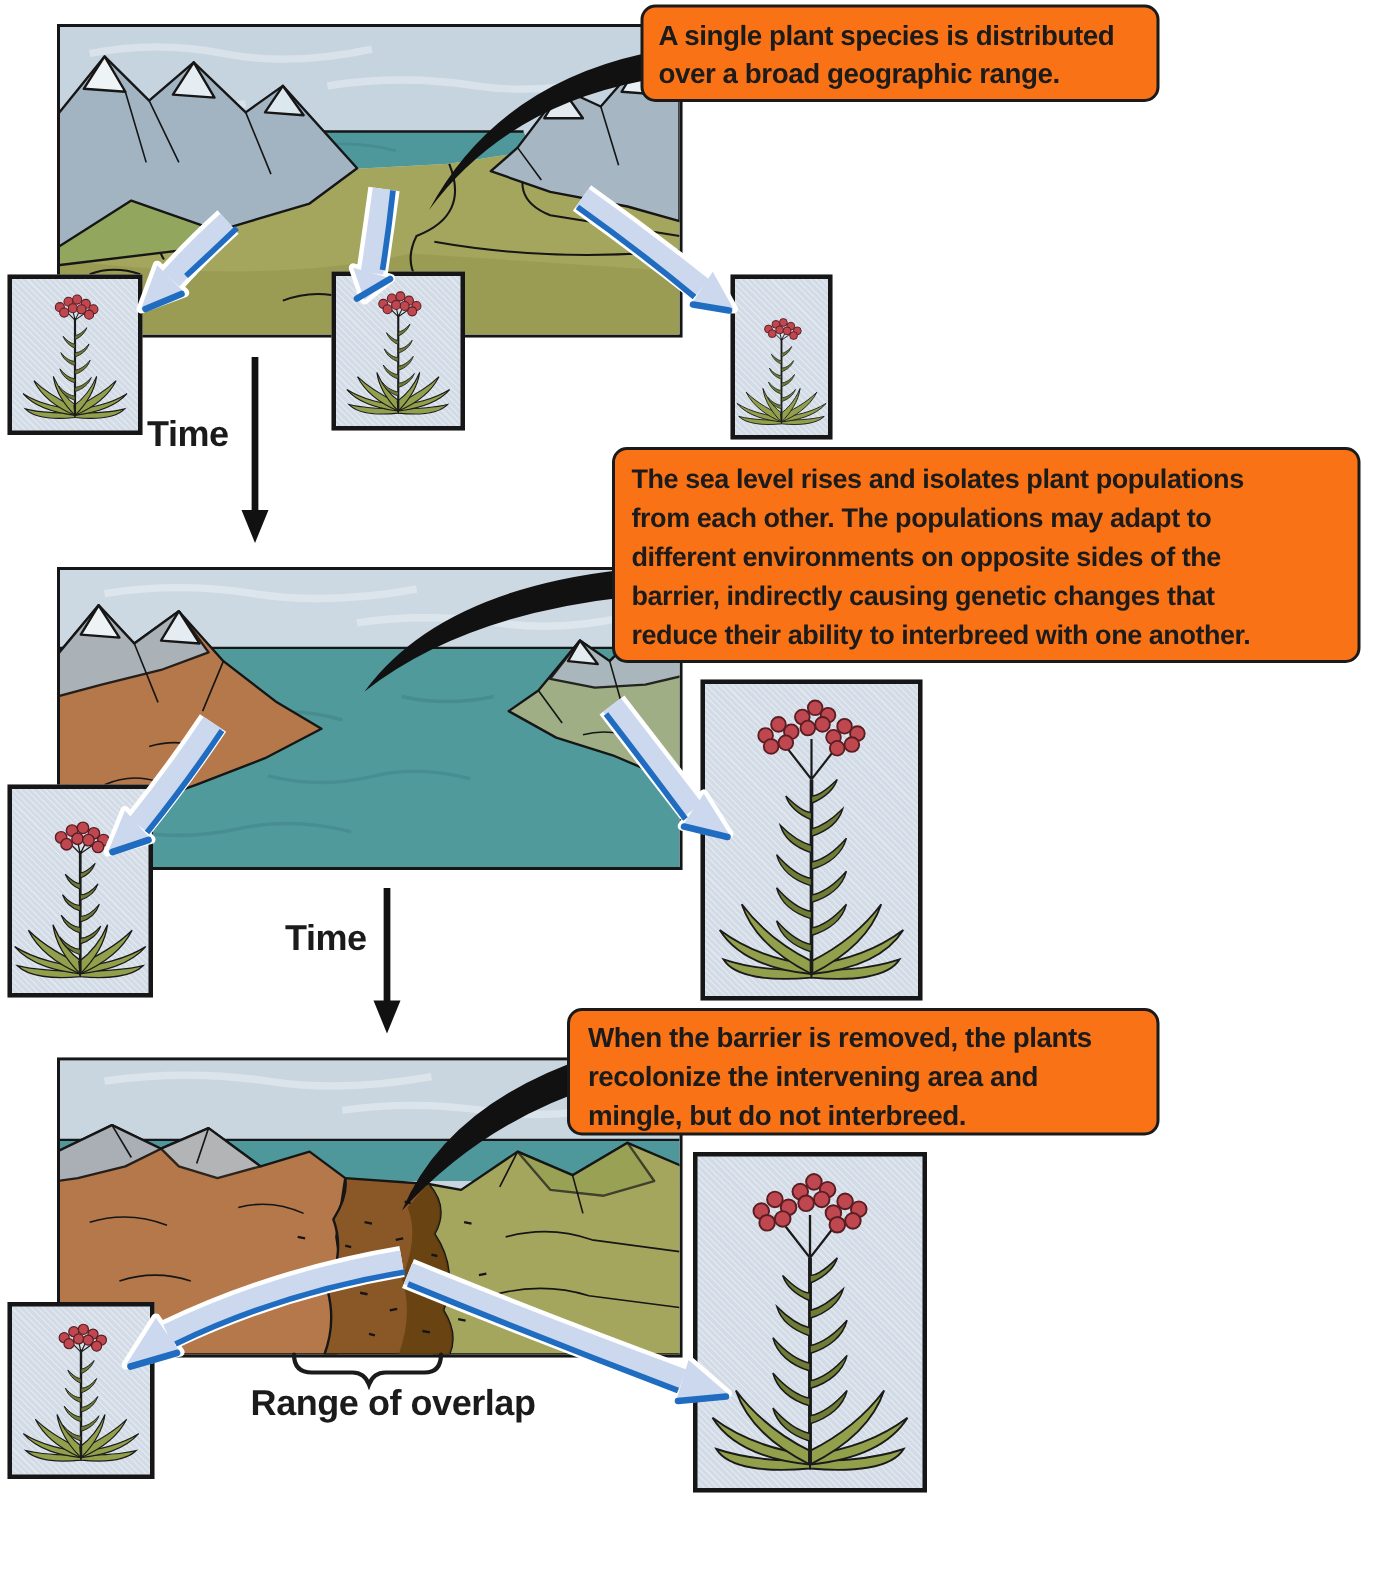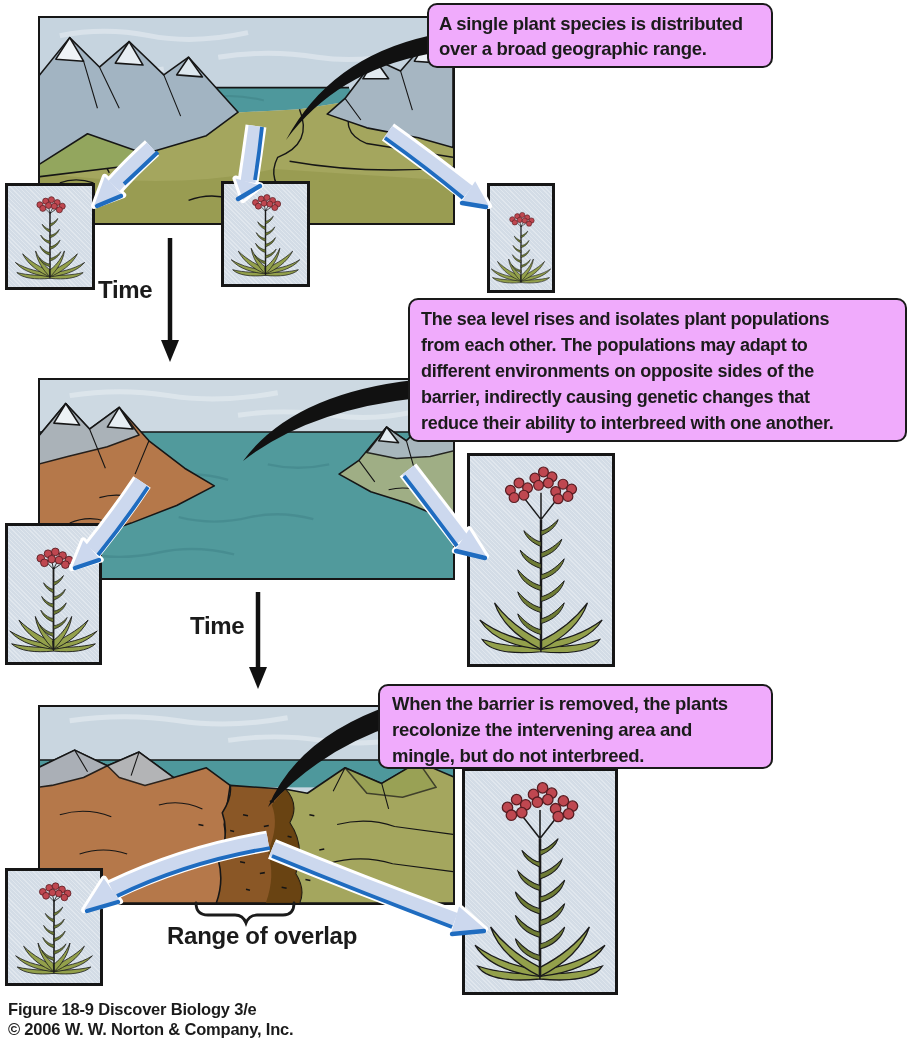--- a/index.html
+++ b/index.html
@@ -12,26 +12,26 @@
   .p2{left:38px;top:378px;width:417px;height:202px;}
   .p3{left:38px;top:705px;width:417px;height:200px;}
 
   .pbox{position:absolute;border:3px solid #161616;box-sizing:border-box;z-index:20;
         background:#d3dce6;
         background-image:repeating-linear-gradient(45deg,rgba(255,255,255,.30) 0 1px,rgba(0,0,0,0) 1px 3px);}
   .pbox svg{display:block;width:100%;height:100%;}
 
   .overlay{position:absolute;left:0;top:0;width:916px;height:1048px;z-index:30;pointer-events:none;}
 
-  .callout{position:absolute;z-index:40;background:#f0abfc;border:2px solid #1a1a1a;border-radius:10px;
+  .callout{position:absolute;z-index:40;background:#f97316;border:2px solid #1a1a1a;border-radius:10px;
            color:#1b1b1b;font-weight:bold;white-space:pre-line;box-sizing:border-box;
            letter-spacing:-0.3px;}
   .c1{left:427px;top:3px;width:346px;height:65px;font-size:18.5px;line-height:25px;padding:6px 10px;}
   .c2{left:408px;top:298px;width:499px;height:144px;font-size:18px;line-height:26px;padding:6px 11px;}
-  .c3{left:378px;top:672px;width:395px;height:85px;font-size:18.5px;line-height:26px;padding:5px 12px;margin-top:12px;}
+  .c3{left:378px;top:672px;width:395px;height:85px;font-size:18.5px;line-height:26px;padding:5px 12px;}
 
   .time{position:absolute;z-index:40;color:#1b1b1b;font-weight:bold;font-size:24px;letter-spacing:-0.3px;text-align:right;}
   .t1{left:98px;top:276px;}
   .t2{left:190px;top:612px;}
 
   .range{position:absolute;z-index:40;left:133px;top:922px;width:224px;text-align:right;
          color:#1b1b1b;font-weight:bold;font-size:24px;letter-spacing:-0.3px;}
 
   .caption{position:absolute;z-index:40;left:8px;top:999px;color:#1b1b1b;font-weight:bold;
            font-size:16.5px;line-height:20px;letter-spacing:-0.2px;}
@@ -358,18 +358,14 @@
 barrier, indirectly causing genetic changes that
 reduce their ability to interbreed with one another.</div>
   <div class="callout c3">When the barrier is removed, the plants
 recolonize the intervening area and
 mingle, but do not interbreed.</div>
 
   <div class="time t1">Time</div>
   <div class="time t2">Time</div>
   <div class="range">Range of overlap</div>
 
-  <div class="caption">
-    <div>Figure 18-9  Discover Biology 3/e</div>
-    <div>© 2006 W. W. Norton &amp; Company, Inc.</div>
-  </div>
 
 </div>
 
 </body></html>

